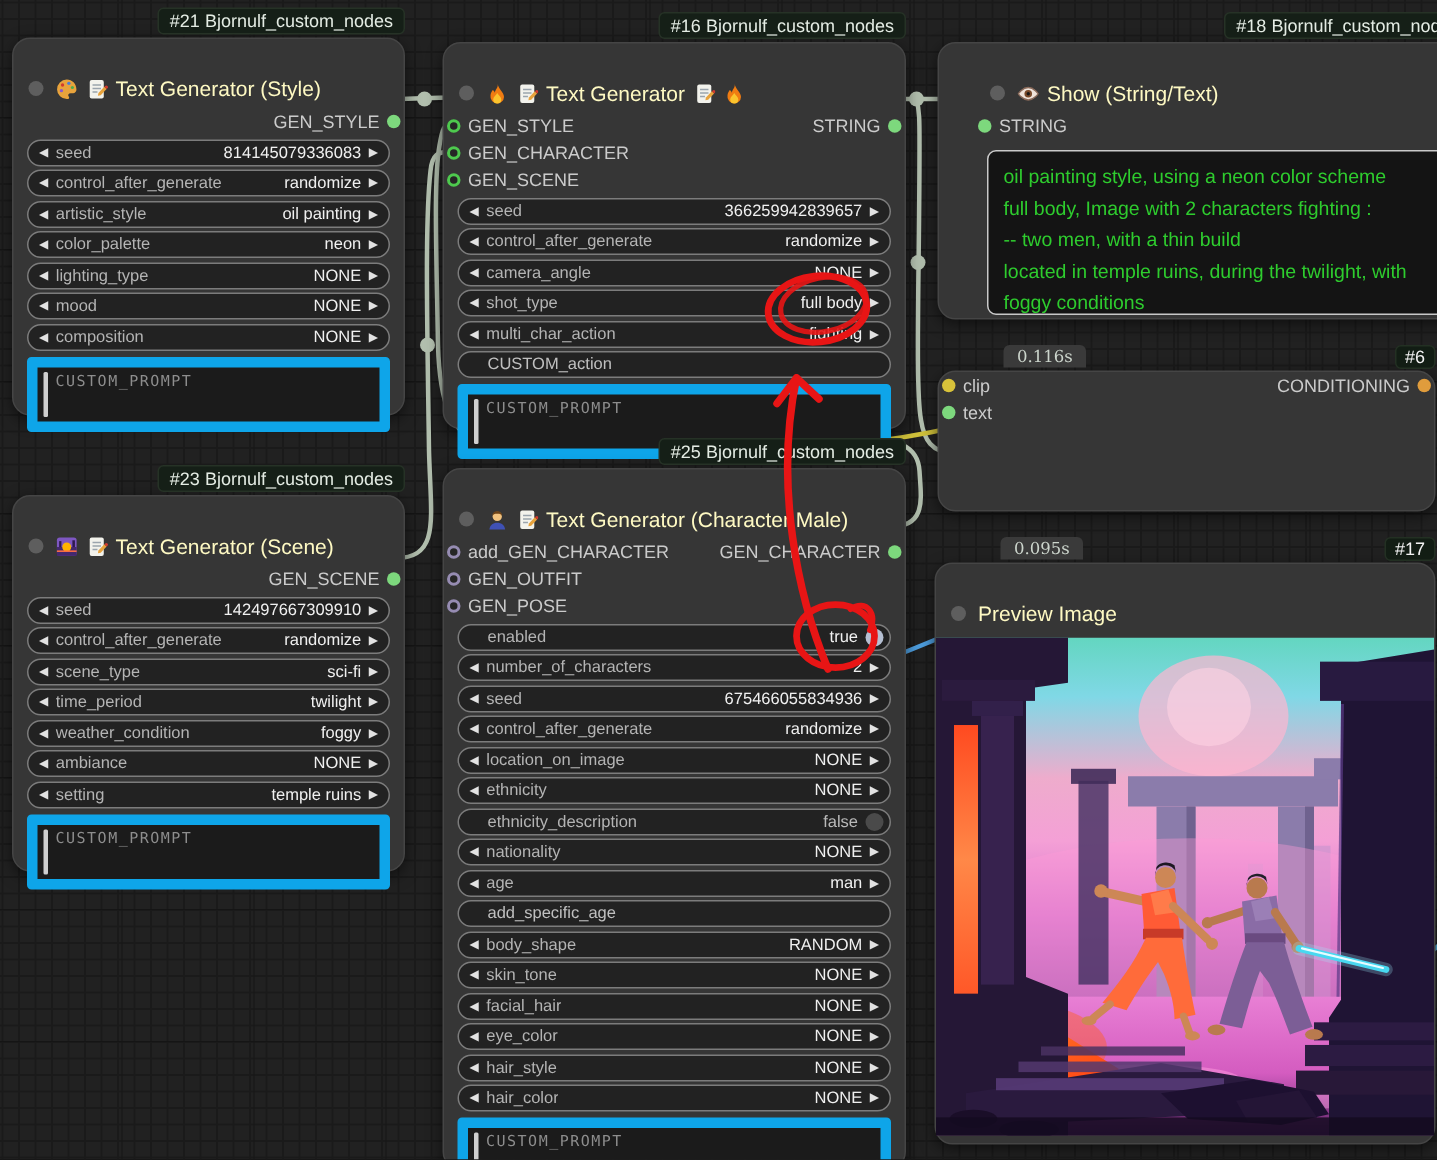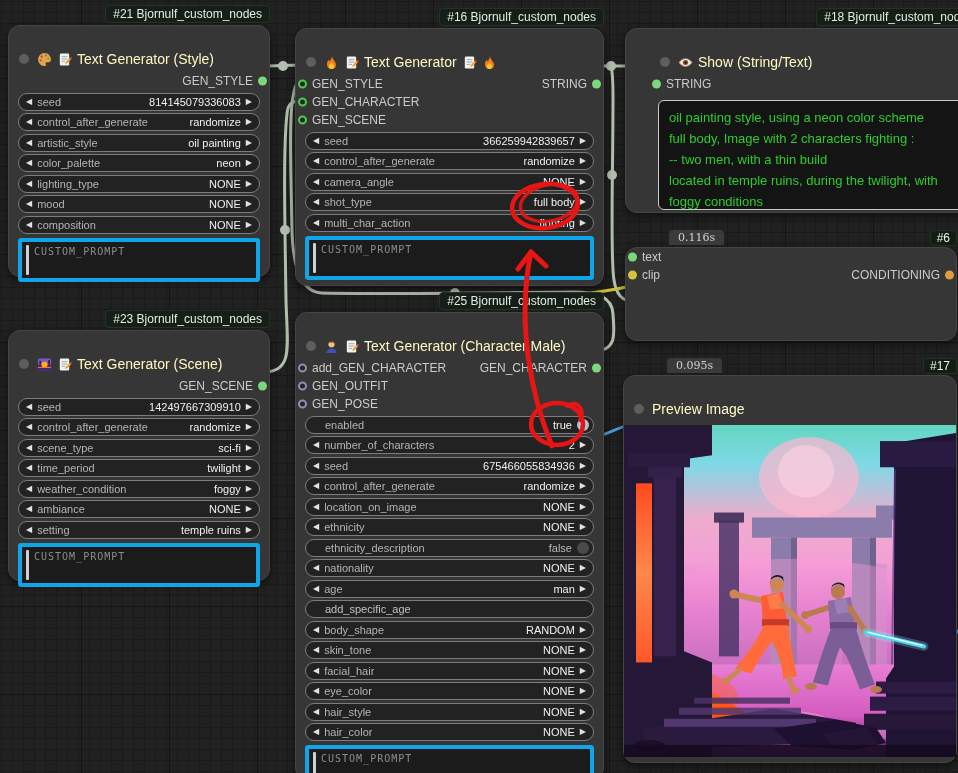--- a/index.html
+++ b/index.html
@@ -35,21 +35,21 @@
   .fill-green{background:#7dd87d;}  .fill-yellow{background:#d8c23a;}
   .fill-orange{background:#e09c3c;} .fill-blue{background:#559ce0;}
   .wrow{height:16px;margin:2.5px 9px;background:#222;border:1px solid #7c7c7c;border-radius:9px;
     display:flex;align-items:center;padding:0 7px;font-size:11px;gap:5px;color:#b4b4b4;}
   .warr{font-size:8px;color:#e2e2e2;line-height:1;flex:0 0 auto;}
   .wlabel{white-space:nowrap;overflow:hidden;}
   .wvalue{margin-left:auto;color:#f0f0f0;white-space:nowrap;}
   .wtoggle{width:12px;height:12px;border-radius:50%;flex:0 0 auto;margin-right:-3px;}
   .wtoggle.on{background:#b5bfd2;}  .wtoggle.off{background:#4a4a4a;}
   .winput .wlabel{margin-left:12px;color:#c0c0c0;}
-  .prompt{margin:4px 9px;background:#1b1b1b;border:4px solid #0ea5e9;border-radius:3px;position:relative;
+  .prompt{margin:4px 9px;background:#1b1b1b;border:7px solid #0ea5e9;border-radius:3px;position:relative;
     font-family:"DejaVu Sans Mono",monospace;font-size:10px;color:#8d8d8d;padding:4px 6px 4px 12px;letter-spacing:1px;overflow:hidden;}
   .prompt::before{content:"";position:absolute;left:4px;top:3px;bottom:3px;width:3px;background:#cfcfcf;border-radius:1px;}
   .showbox{margin:7px 8px;background:#141414;border:1px solid #c9c9c9;border-radius:6px;color:#2ecc2e;
     font-size:13px;line-height:21px;padding:6px 10px;white-space:pre-wrap;height:96px;overflow:hidden;}
   .pimg{position:absolute;left:0;right:0;top:49px;bottom:5px;}
   .pimg svg{display:block;width:100%;height:100%;}
   #sprites{position:absolute;width:0;height:0;overflow:hidden;}
 </style>
 </head>
 <body>
@@ -236,20 +236,23 @@
         <span class="wlabel">shot_type</span>
         <span class="wvalue">full body</span>
         <span class="warr">▶</span>
       </div>
     <div class="wrow">
         <span class="warr">◀</span>
         <span class="wlabel">multi_char_action</span>
         <span class="wvalue">fighting</span>
         <span class="warr">▶</span>
       </div>
+    <div class="wrow winput">
+        <span class="wlabel">CUSTOM_action</span>
+      </div>
     <div class="prompt" style="height:28px;">CUSTOM_PROMPT</div>
   </div>
 
   <div class="node" style="left:625px;top:28px;width:330px;height:183px;padding-left:24px;">
     <div class="nbadge">#18 Bjornulf_custom_nodes</div>
     <div class="nheader">
       <span class="cdot"></span>
       <svg class="icon">
           <use href="#i-eye"></use>
         </svg>
@@ -262,29 +265,29 @@
     <div class="showbox">oil painting style, using a neon color scheme
 full body, Image with 2 characters fighting :
 -- two men, with a thin build
 located in temple ruins, during the twilight, with foggy conditions</div>
   </div>
 
   <div class="node" style="left:625px;top:247px;width:330px;height:92px;">
     <div class="tbadge">0.116s</div>
     <div class="idbadge">#6</div>
     <div class="prow">
-      <span class="pdot in fill-green"></span>
-      <span>text</span>
-    </div>
-    <div class="prow">
       <span class="pdot in fill-yellow"></span>
       <span>clip</span>
       <span class="grow"></span>
       <span>CONDITIONING</span>
       <span class="pdot out fill-orange"></span>
+    </div>
+    <div class="prow">
+      <span class="pdot in fill-green"></span>
+      <span>text</span>
     </div>
   </div>
 
   <div class="node" style="left:8px;top:330px;width:260px;height:249px;">
     <div class="nbadge">#23 Bjornulf_custom_nodes</div>
     <div class="nheader">
       <span class="cdot"></span>
       <svg class="icon">
           <use href="#i-sunset"></use>
         </svg>

